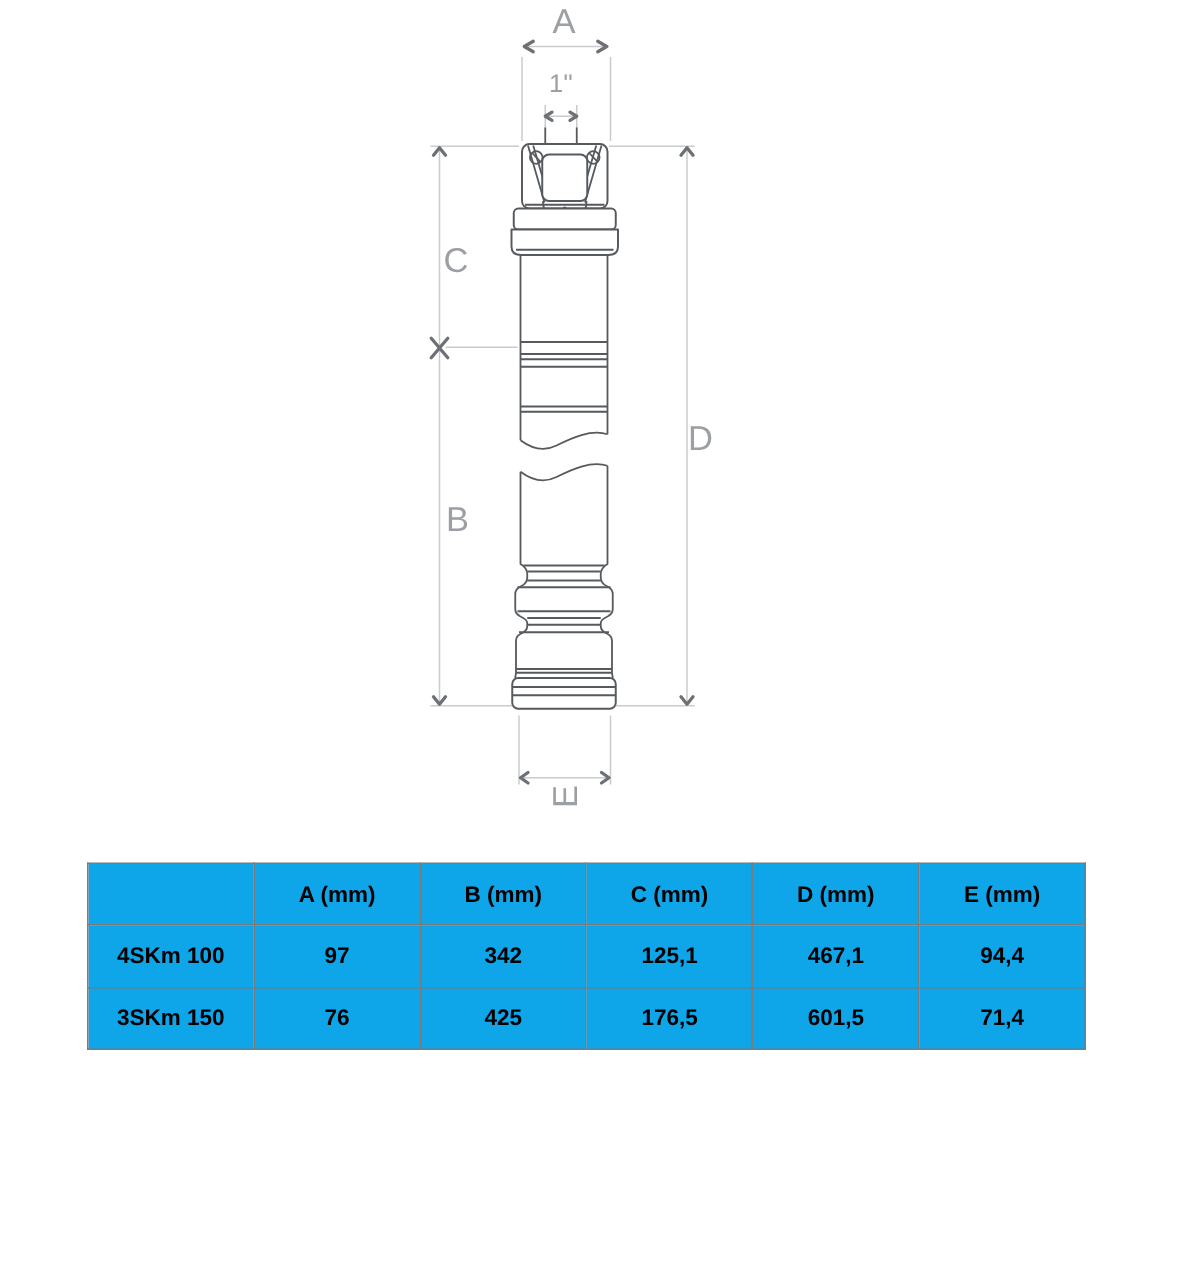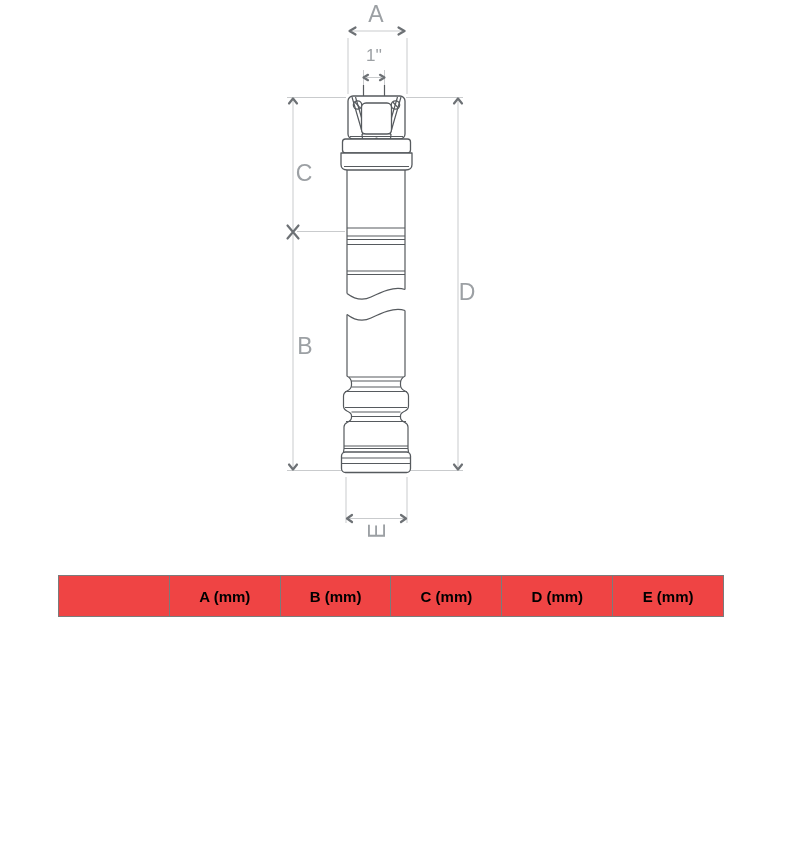--- a/index.html
+++ b/index.html
@@ -64,21 +64,21 @@
   .dim-table th, .dim-table td {
     border: 1px solid #7b7b7b;
     height: 40.4px;
     padding: 0;
     text-align: center;
     vertical-align: middle;
     font-family: "Liberation Sans", sans-serif;
     font-weight: bold;
     font-size: 15px;
     color: #000000;
-    background: #ef4444;
+    background: #0ea5e9;
   }
 </style>
 </head>
 <body>
 
 <div class="diagram-wrap">
   <svg width="787" height="560" viewBox="0 0 787 560" xmlns="http://www.w3.org/2000/svg">
 
     <g>
 
@@ -172,14 +172,30 @@
     <tr>
       <th></th>
       <th>A (mm)</th>
       <th>B (mm)</th>
       <th>C (mm)</th>
       <th>D (mm)</th>
       <th>E (mm)</th>
     </tr>
   </thead>
   <tbody>
+    <tr>
+      <td>4SKm 100</td>
+      <td>97</td>
+      <td>342</td>
+      <td>125,1</td>
+      <td>467,1</td>
+      <td>94,4</td>
+    </tr>
+    <tr>
+      <td>3SKm 150</td>
+      <td>76</td>
+      <td>425</td>
+      <td>176,5</td>
+      <td>601,5</td>
+      <td>71,4</td>
+    </tr>
   </tbody>
 </table>
 
 </body></html>

